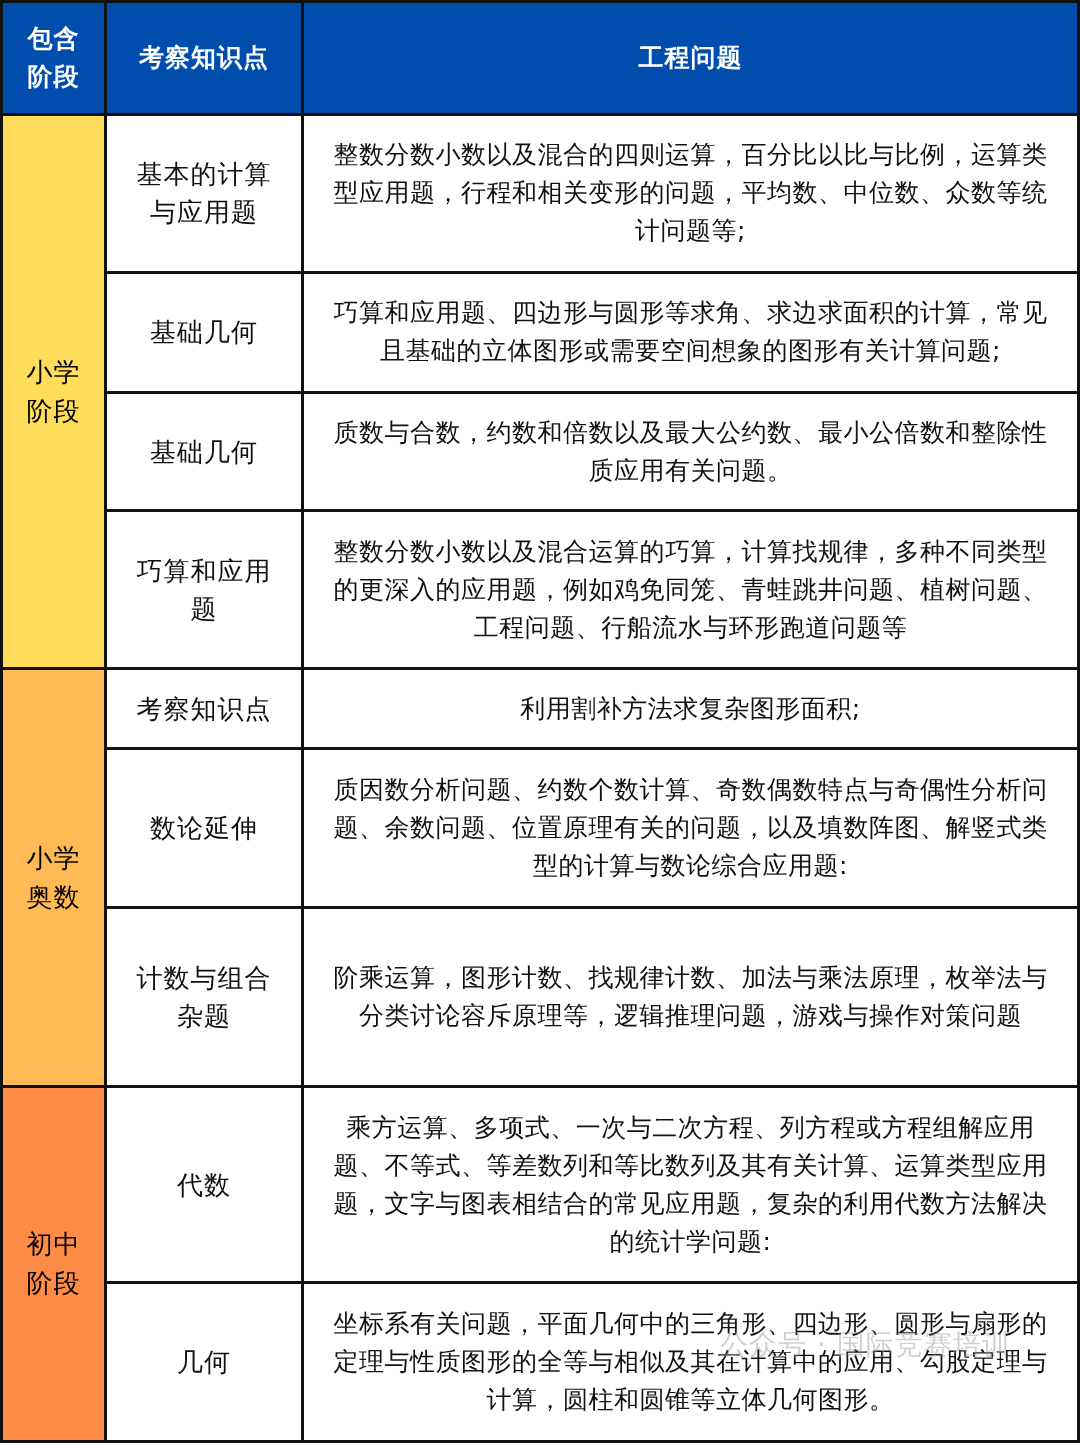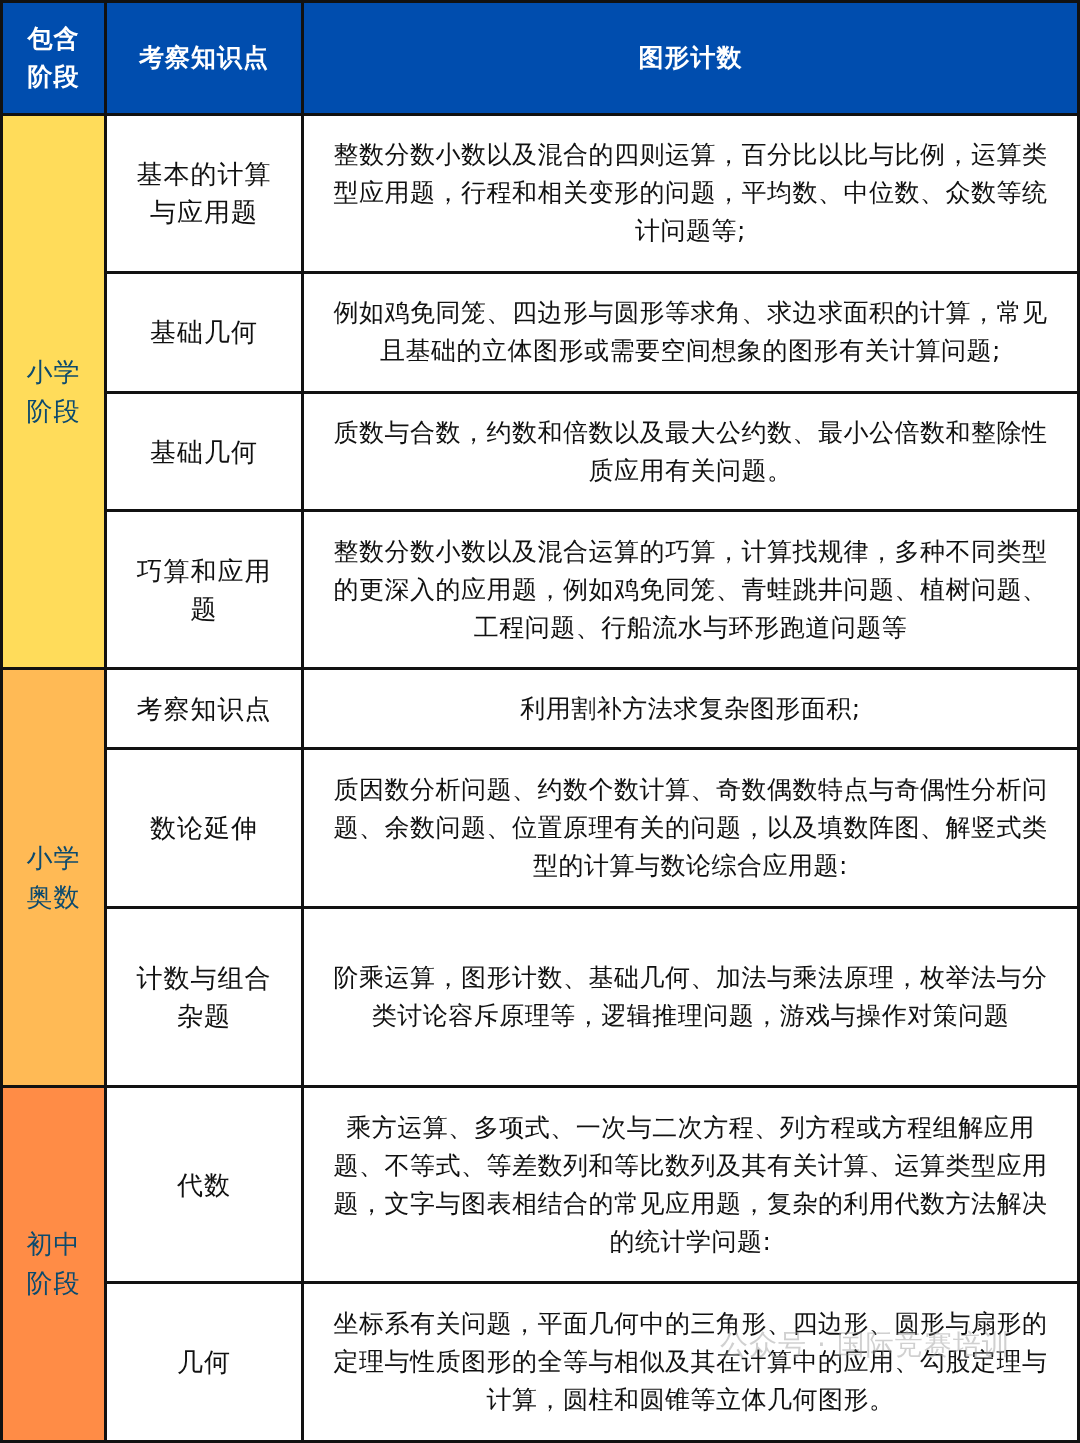--- a/index.html
+++ b/index.html
@@ -4,56 +4,56 @@
 <style>
   html, body { margin: 0; padding: 0; background: #ffffff; }
   body { width: 1080px; height: 1443px; overflow: hidden; position: relative;
          font-family: "DejaVu Sans", "Liberation Sans", sans-serif; }
   .tbl { position: absolute; left: 0; top: 0; width: 1080px; height: 1443px;
          border-collapse: collapse; table-layout: fixed; }
   .tbl td, .tbl th { border: 3px solid #111; padding: 0; text-align: center; vertical-align: middle; }
   .tbl th { background: #004DAE; color: #ffffff; font-weight: bold; font-size: 25px; letter-spacing: 1px; line-height: 38px; }
   .c1 { width: 104px; }
   .c2 { width: 197px; }
-  .stage { font-size: 26px; line-height: 39px; color: #0c4a6e; letter-spacing: 1px; }
+  .stage { font-size: 26px; line-height: 39px; color: #000000; letter-spacing: 1px; }
   .topic { font-size: 26px; line-height: 38px; color: #111; background: #fff; padding: 0 18px !important; letter-spacing: 1px; }
   .detail { font-size: 25px; line-height: 38px; color: #111; background: #fff; padding: 18px 20px !important; letter-spacing: 0.5px; }
   .watermark { position: absolute; left: 720px; top: 1326px; font-size: 28px; color: rgba(150,150,150,0.45);
                letter-spacing: 1px; pointer-events: none; white-space: nowrap; }
 </style>
 </head>
 <body>
 
 <table class="tbl">
   <colgroup>
     <col class="c1">
       <col class="c2">
       <col>
   </colgroup>
   <thead>
     <tr style="height:113px">
       <th><span style="white-space:pre-line">包含
 阶段</span></th>
       <th><span>考察知识点</span></th>
-      <th><span>图形计数</span></th>
+      <th><span>工程问题</span></th>
     </tr>
   </thead>
   <tbody>
 
     <tr style="height:156px">
       <td rowspan="4" class="stage" style="background:#FFDC5A">
         <span style="white-space:pre-line">小学
 阶段</span>
       </td>
       <td class="topic"><span>基本的计算与应用题</span></td>
       <td class="detail"><span>整数分数小数以及混合的四则运算，百分比以比与比例，运算类型应用题，行程和相关变形的问题，平均数、中位数、众数等统计问题等;</span></td>
     </tr>
     <tr style="height:119px">
       <td class="topic"><span>基础几何</span></td>
-      <td class="detail"><span>例如鸡免同笼、四边形与圆形等求角、求边求面积的计算，常见且基础的立体图形或需要空间想象的图形有关计算问题;</span></td>
+      <td class="detail"><span>巧算和应用题、四边形与圆形等求角、求边求面积的计算，常见且基础的立体图形或需要空间想象的图形有关计算问题;</span></td>
     </tr>
     <tr style="height:117px">
       <td class="topic"><span>基础几何</span></td>
       <td class="detail"><span>质数与合数，约数和倍数以及最大公约数、最小公倍数和整除性质应用有关问题。</span></td>
     </tr>
     <tr style="height:156px">
       <td class="topic"><span>巧算和应用题</span></td>
       <td class="detail"><span>整数分数小数以及混合运算的巧算，计算找规律，多种不同类型的更深入的应用题，例如鸡免同笼、青蛙跳井问题、植树问题、工程问题、行船流水与环形跑道问题等</span></td>
     </tr>
 
@@ -64,21 +64,21 @@
       </td>
       <td class="topic"><span>考察知识点</span></td>
       <td class="detail"><span>利用割补方法求复杂图形面积;</span></td>
     </tr>
     <tr style="height:157px">
       <td class="topic"><span>数论延伸</span></td>
       <td class="detail"><span>质因数分析问题、约数个数计算、奇数偶数特点与奇偶性分析问题、余数问题、位置原理有关的问题，以及填数阵图、解竖式类型的计算与数论综合应用题:</span></td>
     </tr>
     <tr style="height:177px">
       <td class="topic"><span>计数与组合杂题</span></td>
-      <td class="detail"><span>阶乘运算，图形计数、基础几何、加法与乘法原理，枚举法与分类讨论容斥原理等，逻辑推理问题，游戏与操作对策问题</span></td>
+      <td class="detail"><span>阶乘运算，图形计数、找规律计数、加法与乘法原理，枚举法与分类讨论容斥原理等，逻辑推理问题，游戏与操作对策问题</span></td>
     </tr>
 
     <tr style="height:194px">
       <td rowspan="2" class="stage" style="background:#FF8C46">
         <span style="white-space:pre-line">初中
 阶段</span>
       </td>
       <td class="topic"><span>代数</span></td>
       <td class="detail"><span>乘方运算、多项式、一次与二次方程、列方程或方程组解应用题、不等式、等差数列和等比数列及其有关计算、运算类型应用题，文字与图表相结合的常见应用题，复杂的利用代数方法解决的统计学问题:</span></td>
     </tr>

